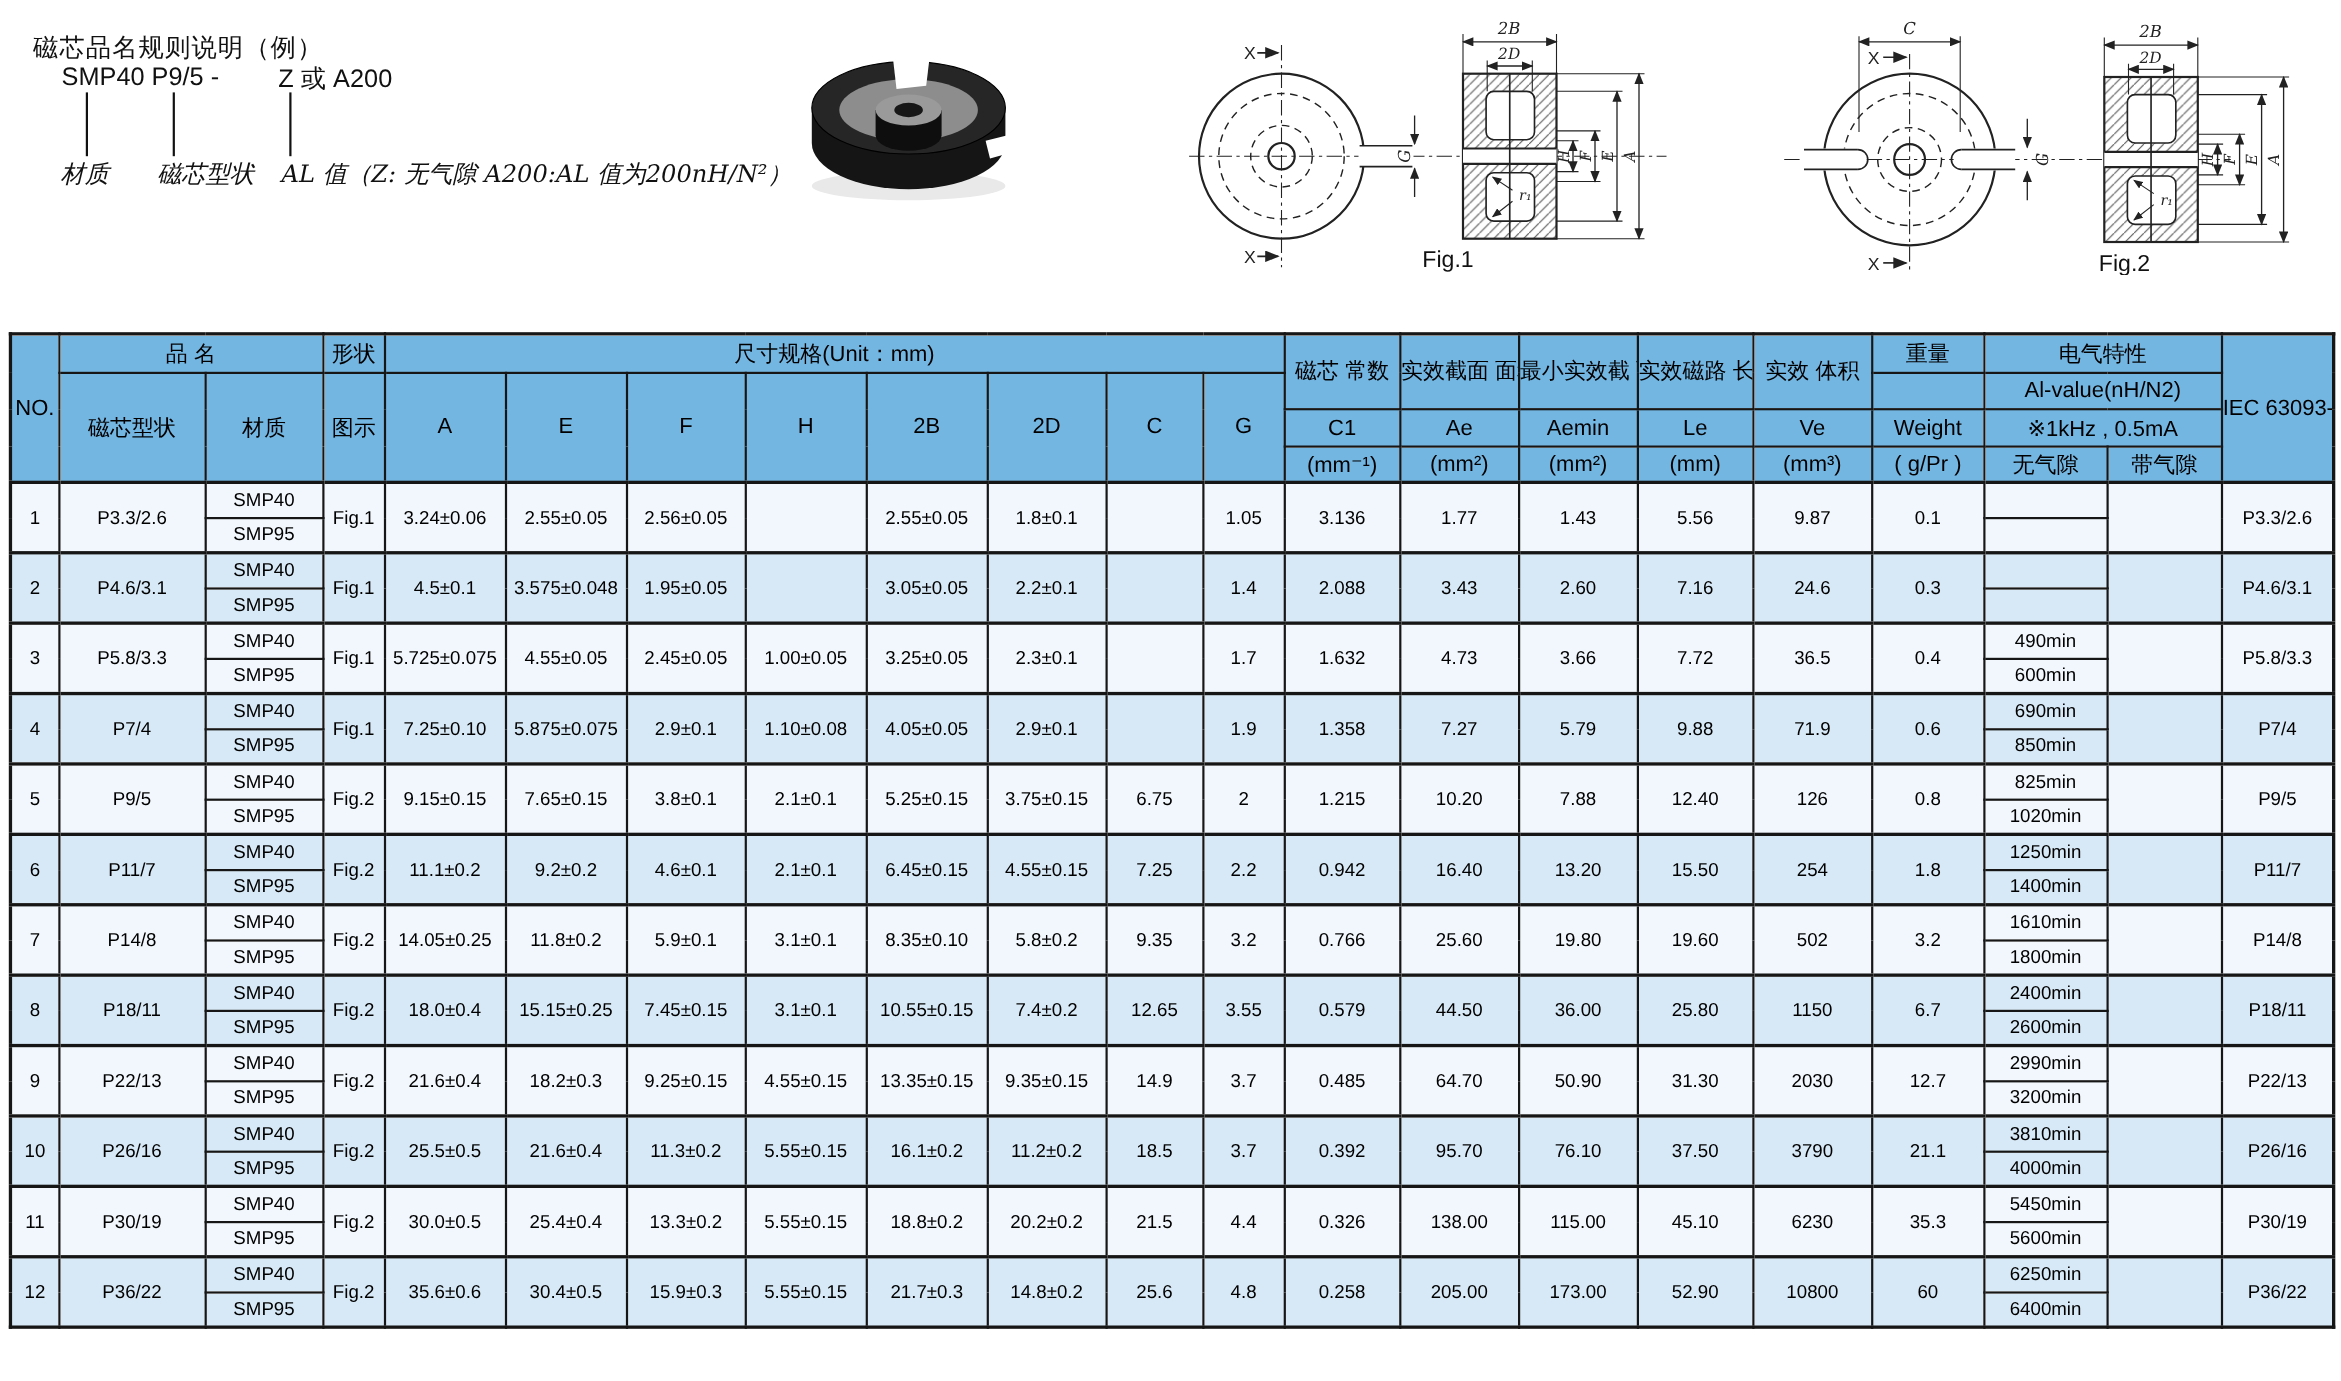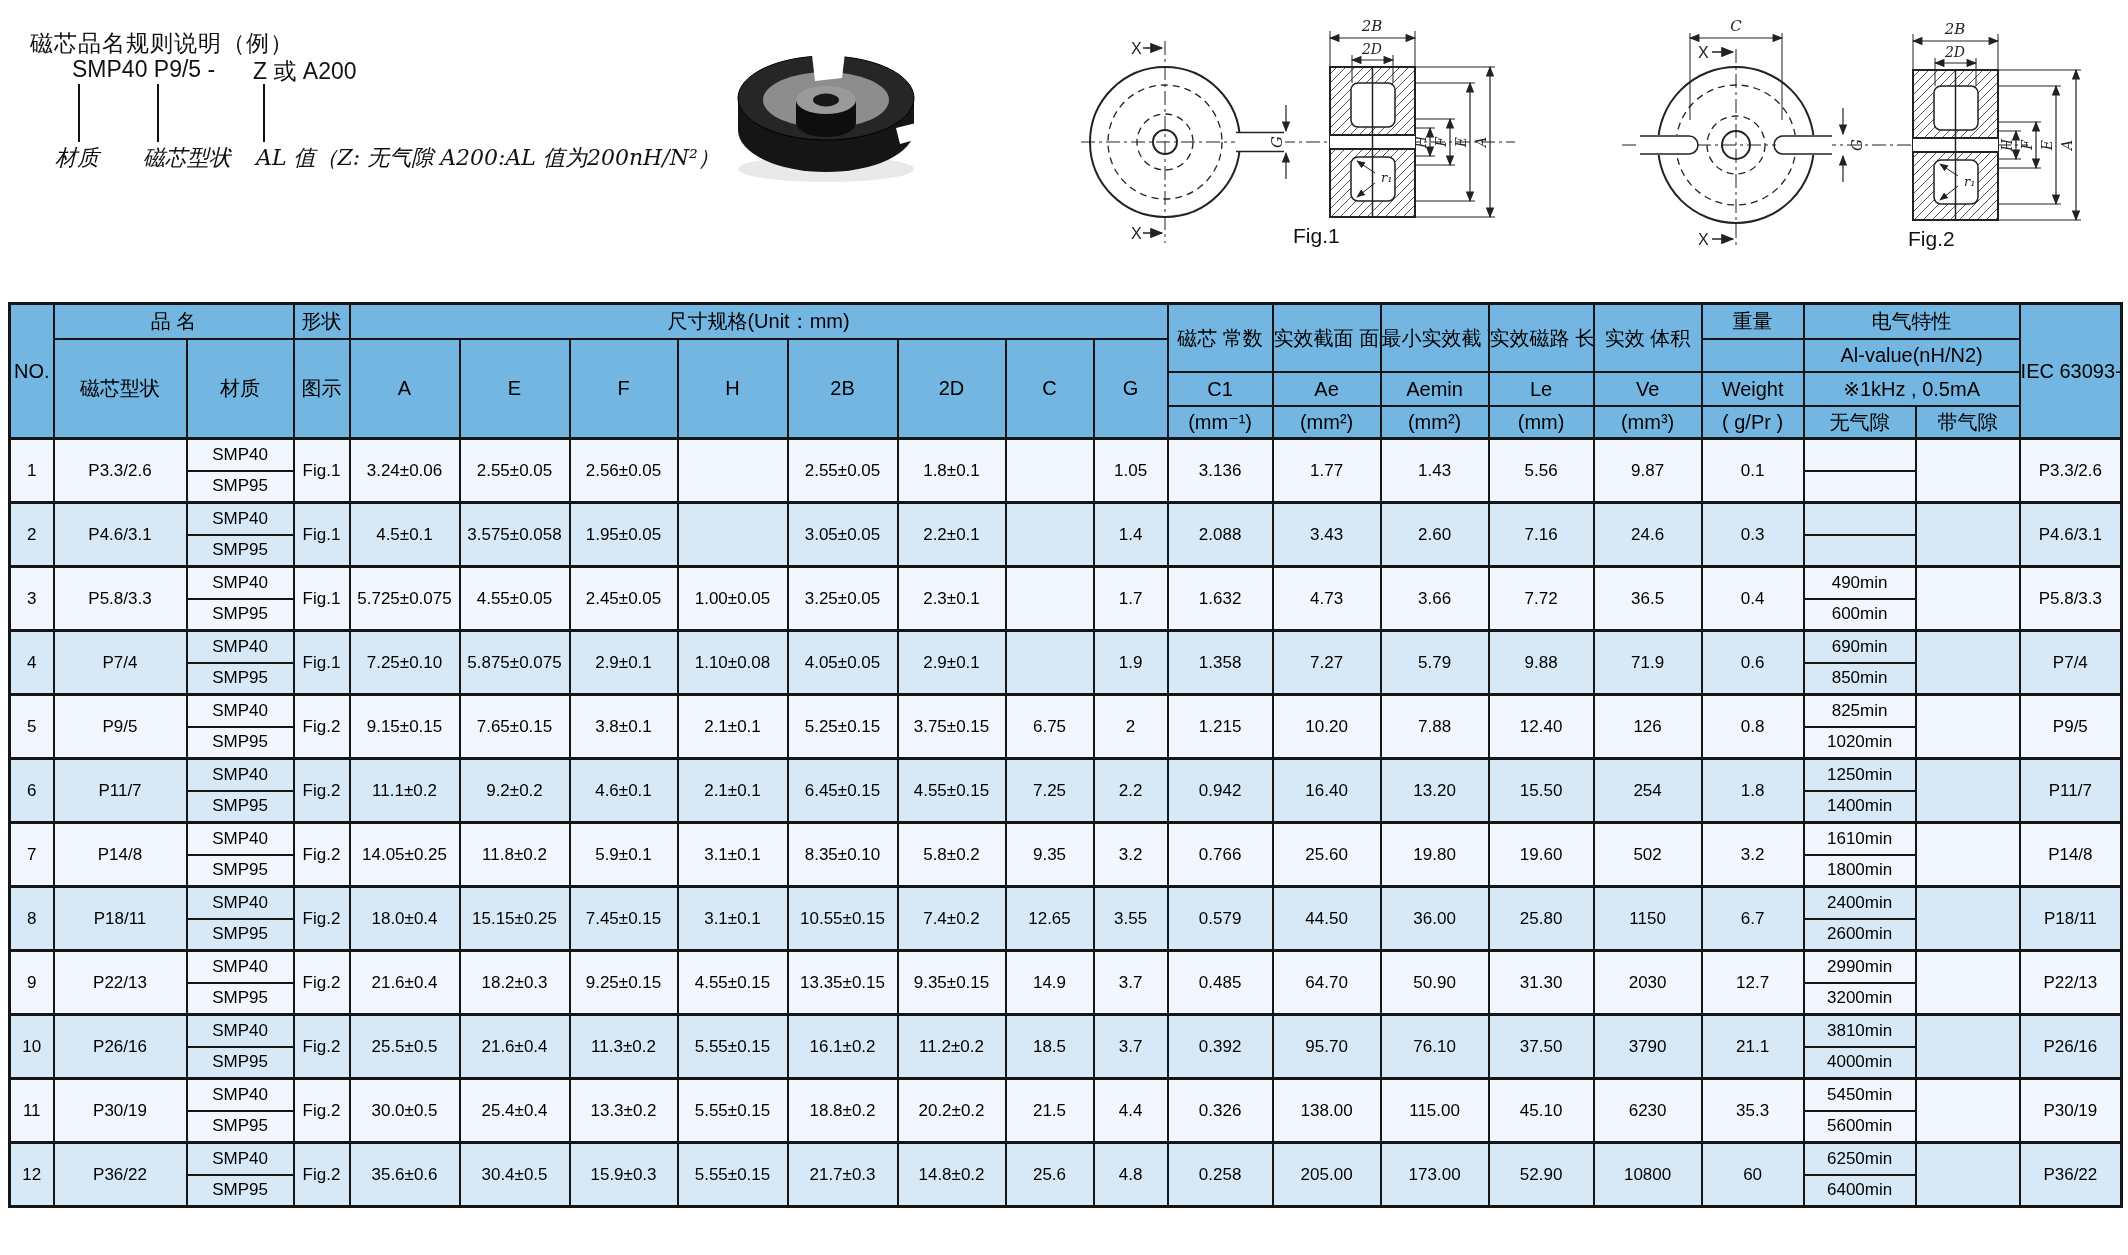--- a/index.html
+++ b/index.html
@@ -1,20 +1,20 @@
 <!DOCTYPE html>
 <html><head>
 <meta charset="utf-8">
 <style>
   html,body{margin:0;padding:0;background:#fff;}
   .page{position:relative;width:2128px;height:1255px;background:#ffffff;overflow:hidden;
         font-family:"Liberation Sans","DejaVu Sans",sans-serif;color:#111;}
   
   .note-title{position:absolute;left:30px;top:28px;font-size:23px;letter-spacing:1px;}
-  .note-ex1{position:absolute;left:72px;top:56px;font-size:23px;}
+  .note-ex1{position:absolute;left:56px;top:56px;font-size:23px;}
   .note-ex2{position:absolute;left:253px;top:56px;font-size:23px;}
   .vline{position:absolute;top:84px;height:58px;width:2px;background:#111;}
   .vl1{left:78px}.vl2{left:157px}.vl3{left:263px}
   .note-lbl{position:absolute;top:143px;font-size:22px;font-style:italic;
             font-family:"DejaVu Serif","Liberation Serif",serif;}
   .lblm{left:55px}.lbls{left:143px}.lbla{left:256px}
   
   .figsvg{position:absolute;}
   .figsvg text{font-family:"DejaVu Serif","Liberation Serif",serif;font-style:italic;fill:#222;}
   .figsvg text.cap{font-family:"Liberation Sans",sans-serif;font-style:normal;font-size:21px;fill:#111;}
@@ -319,21 +319,21 @@
         <tr class="base">
           <td>SMP95</td>
           <td></td>
         </tr>
         <tr class="alt ga">
           <td rowspan="2">2</td>
           <td rowspan="2">P4.6/3.1</td>
           <td>SMP40</td>
           <td rowspan="2">Fig.1</td>
           <td rowspan="2">4.5±0.1</td>
-          <td rowspan="2">3.575±0.058</td>
+          <td rowspan="2">3.575±0.048</td>
           <td rowspan="2">1.95±0.05</td>
           <td rowspan="2"></td>
           <td rowspan="2">3.05±0.05</td>
           <td rowspan="2">2.2±0.1</td>
           <td rowspan="2"></td>
           <td rowspan="2">1.4</td>
           <td rowspan="2">2.088</td>
           <td rowspan="2">3.43</td>
           <td rowspan="2">2.60</td>
           <td rowspan="2">7.16</td>

